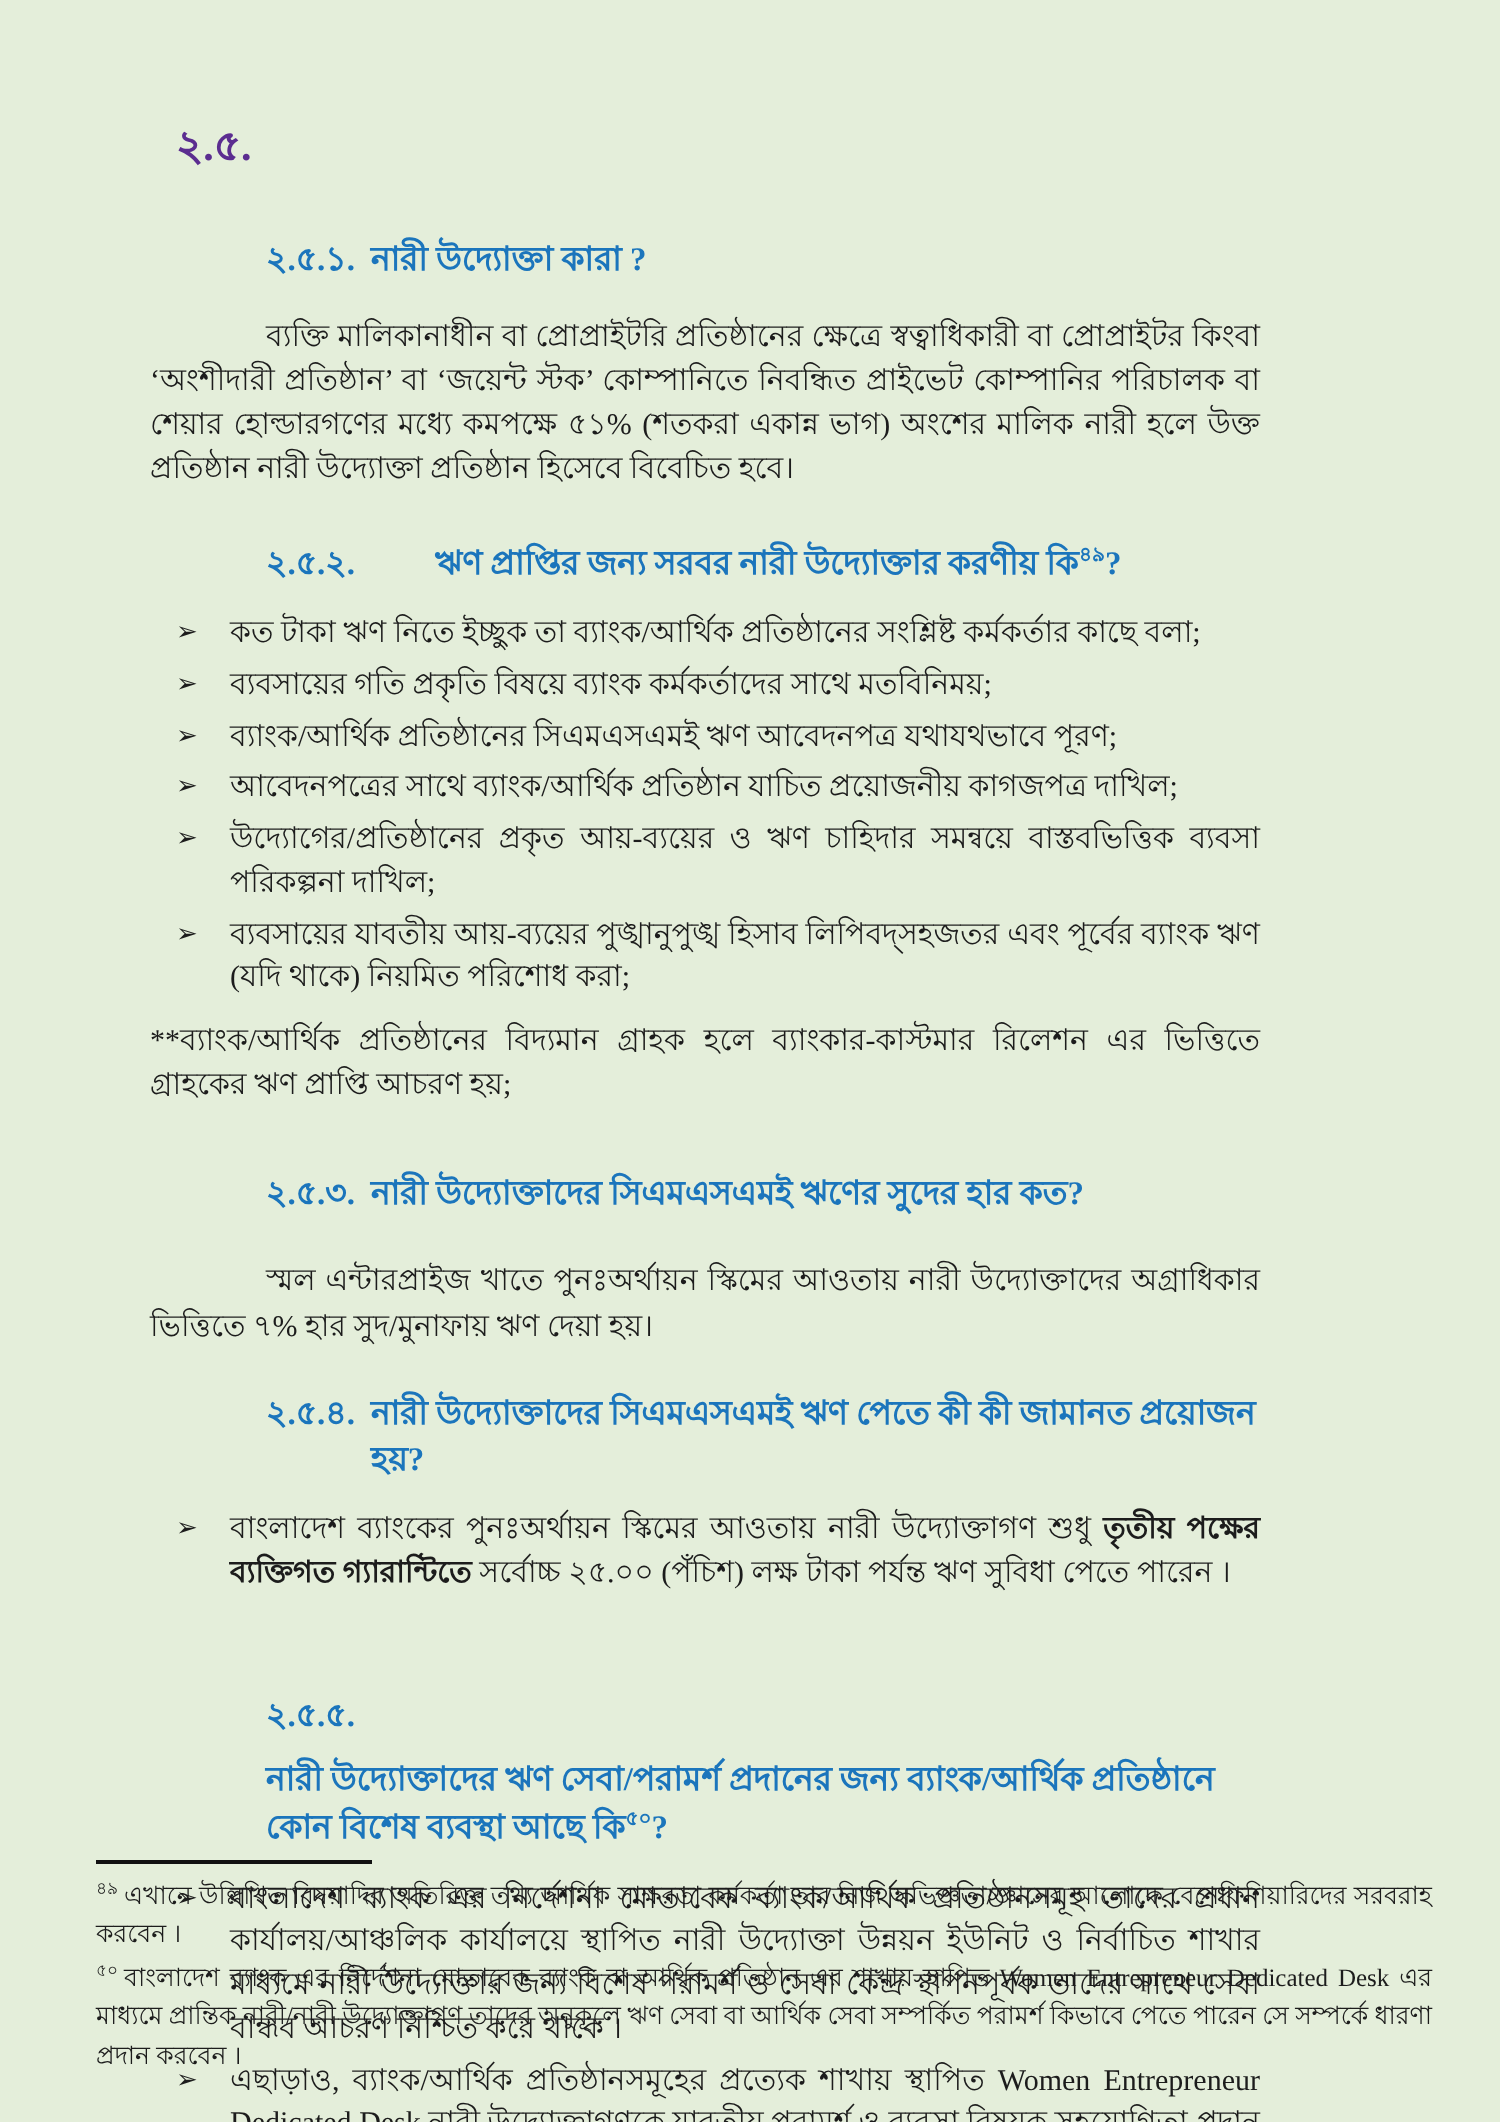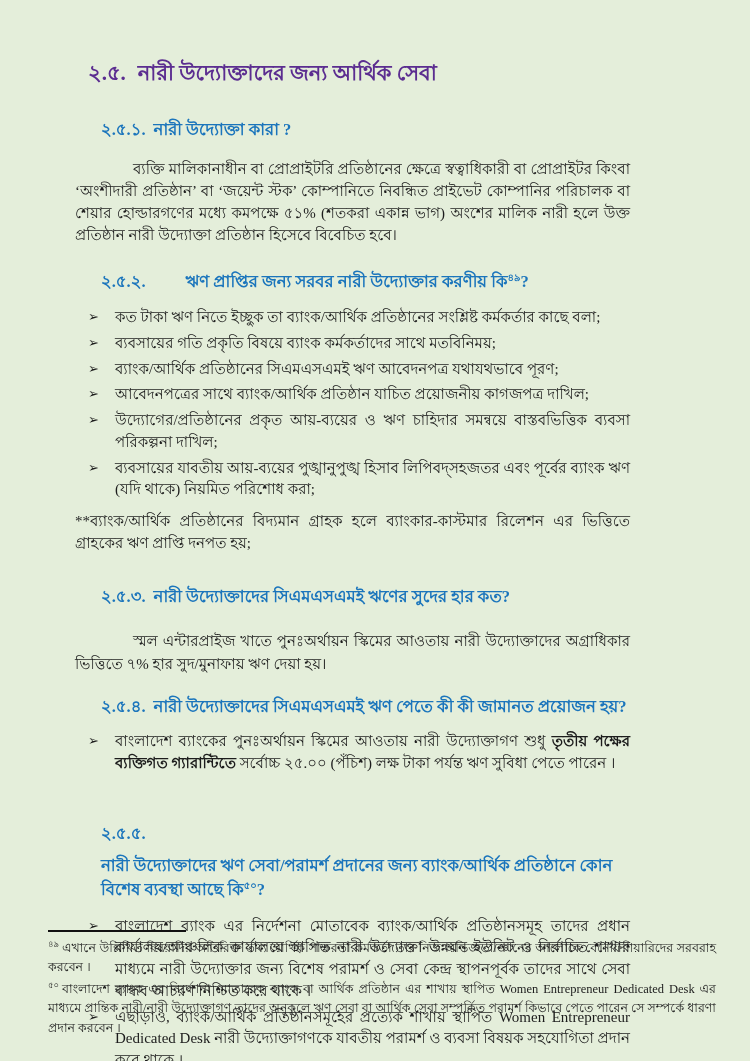--- a/index.html
+++ b/index.html
@@ -28,21 +28,21 @@
     margin-left: 13px;
     margin-bottom: 26px;
   }
   
   .h2 {
     color: #1b75bc;
     font-size: 16.5px;
     font-weight: bold;
     display: flex;
     gap: 8px;
-    margin-left: 26px;
+    margin-left: 58px;
     line-height: 1.45;
   }
   .h2 sup { font-size: 10px; line-height: 1; vertical-align: super; }
   .para {
     font-size: 15px;
     line-height: 1.47;
     text-align: justify;
     text-indent: 58px;
   }
   .bullets { list-style: none; }
@@ -100,21 +100,20 @@
   .mt-s255    { margin-top: 47px; flex-direction: column; }
   .mt-b255    { margin-top: 14px; }
 </style>
 </head>
 <body>
 
 <div class="page">
 
   <div class="h1">
     <span>২.৫.</span>
-    <span>নারী উদ্যোক্তাদের জন্য আর্থিক সেবা</span>
   </div>
 
   <div class="h2">
     <span>২.৫.১.</span>
     <span>নারী উদ্যোক্তা কারা ?</span>
   </div>
   <p class="para mt-para1">ব্যক্তি মালিকানাধীন বা প্রোপ্রাইটরি প্রতিষ্ঠানের ক্ষেত্রে স্বত্বাধিকারী বা প্রোপ্রাইটর কিংবা ‘অংশীদারী প্রতিষ্ঠান’ বা ‘জয়েন্ট স্টক’ কোম্পানিতে নিবন্ধিত প্রাইভেট কোম্পানির পরিচালক বা শেয়ার হোল্ডারগণের মধ্যে কমপক্ষে ৫১% (শতকরা একান্ন ভাগ) অংশের মালিক নারী হলে উক্ত প্রতিষ্ঠান নারী উদ্যোক্তা প্রতিষ্ঠান হিসেবে বিবেচিত হবে।</p>
 
   <div class="h2 mt-s252">
     <span>২.৫.২.</span>
@@ -139,21 +138,21 @@
     </li>
     <li class="bullet">
       <span class="marker">➢</span>
       <span class="btext">উদ্যোগের/প্রতিষ্ঠানের প্রকৃত আয়-ব্যয়ের ও ঋণ চাহিদার সমন্বয়ে বাস্তবভিত্তিক ব্যবসা পরিকল্পনা দাখিল;</span>
     </li>
     <li class="bullet">
       <span class="marker">➢</span>
       <span class="btext">ব্যবসায়ের যাবতীয় আয়-ব্যয়ের পুঙ্খানুপুঙ্খ হিসাব লিপিবদ্সহজতর এবং পূর্বের ব্যাংক ঋণ (যদি থাকে) নিয়মিত পরিশোধ করা;</span>
     </li>
   </ul>
-  <p class="note mt-note">**ব্যাংক/আর্থিক প্রতিষ্ঠানের বিদ্যমান গ্রাহক হলে ব্যাংকার-কাস্টমার রিলেশন এর ভিত্তিতে গ্রাহকের ঋণ প্রাপ্তি দনপত হয়;</p>
+  <p class="note mt-note">**ব্যাংক/আর্থিক প্রতিষ্ঠানের বিদ্যমান গ্রাহক হলে ব্যাংকার-কাস্টমার রিলেশন এর ভিত্তিতে গ্রাহকের ঋণ প্রাপ্তি আচরণ হয়;</p>
 
   <div class="h2 mt-s253">
     <span>২.৫.৩.</span>
     <span>নারী উদ্যোক্তাদের সিএমএসএমই ঋণের সুদের হার কত?</span>
   </div>
   <p class="para mt-para3" style="text-indent:58px;margin-top:22px;">স্মল এন্টারপ্রাইজ খাতে পুনঃঅর্থায়ন স্কিমের আওতায় নারী উদ্যোক্তাদের অগ্রাধিকার ভিত্তিতে ৭% হার সুদ/মুনাফায় ঋণ দেয়া হয়।</p>
 
   <div class="h2 mt-s254">
     <span>২.৫.৪.</span>
     <span>নারী উদ্যোক্তাদের সিএমএসএমই ঋণ পেতে কী কী জামানত প্রয়োজন হয়?</span>

